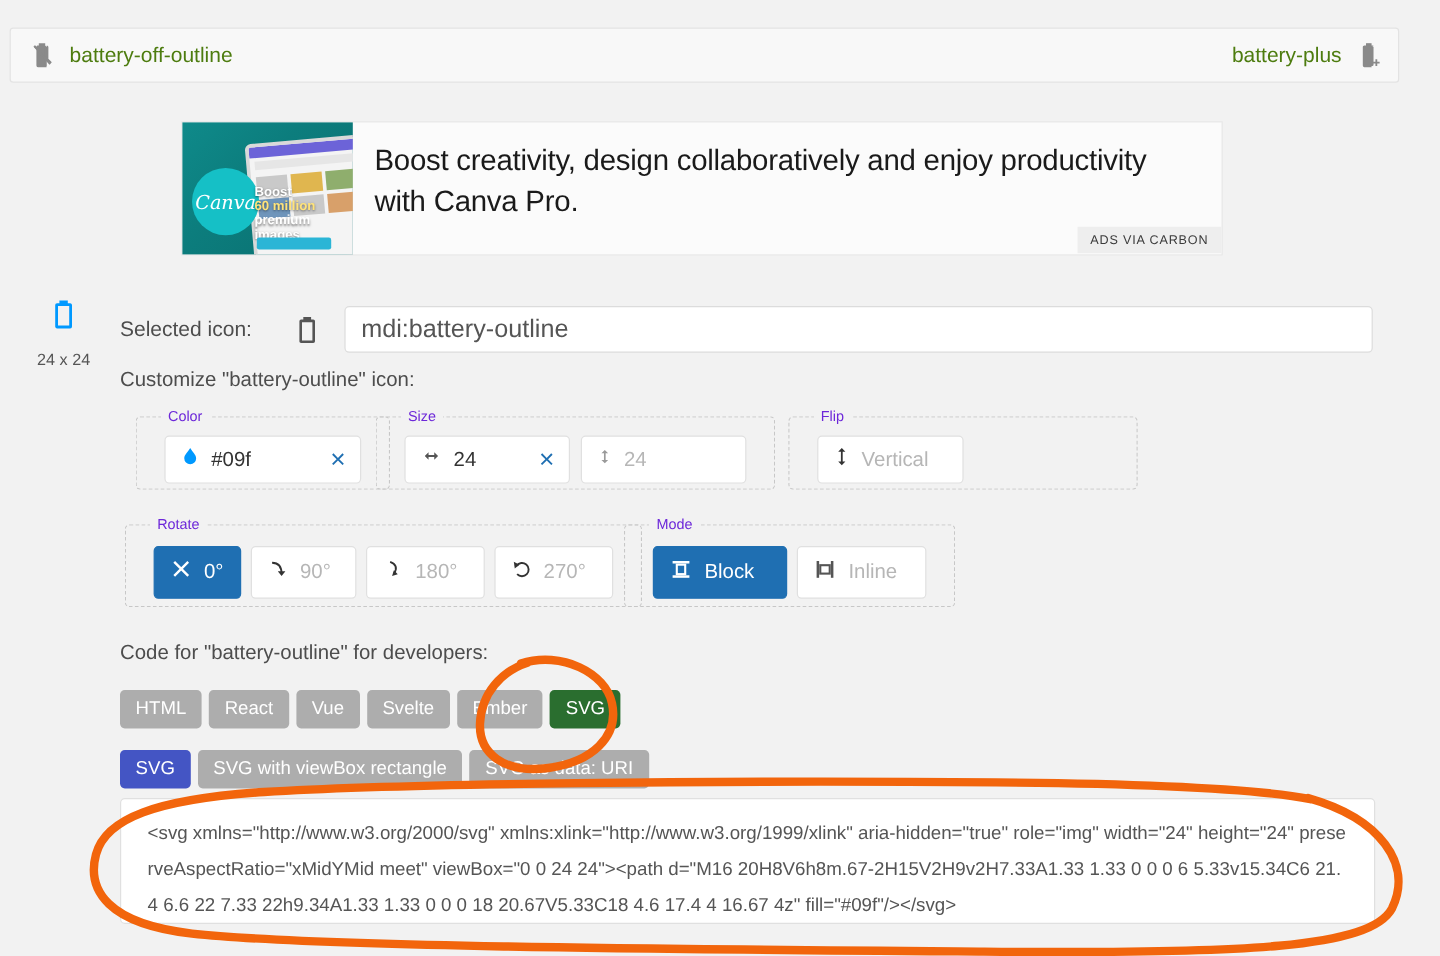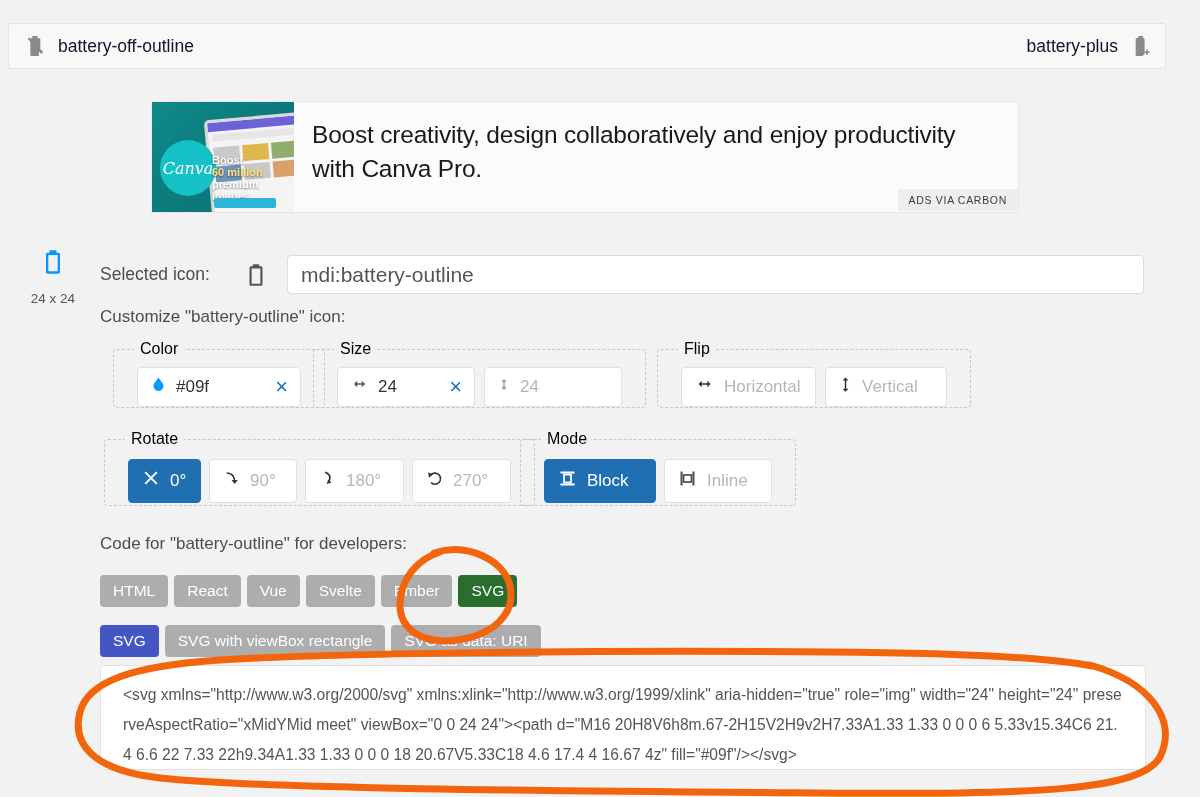--- a/index.html
+++ b/index.html
@@ -31,21 +31,21 @@
     justify-content: space-between;
     box-sizing: border-box;
     padding: 0 12px 0 14px;
   }
   .nav-side {
     display: flex;
     align-items: center;
     gap: 11px;
   }
   .nav-link {
-    color: #0f172a;
+    color: #4d7c0f;
     font-size: 17.5px;
     text-decoration: none;
     white-space: nowrap;
   }
   .nav-icon svg { display: block; }
 
   
   .ad {
     position: absolute;
     left: 151px;
@@ -190,22 +190,22 @@
   }
 
   
   .fs {
     position: absolute;
     border: 1px dashed #c7c7c7;
     border-radius: 4px;
     box-sizing: border-box;
   }
   .fs > legend {
-    font-size: 16px;
-    color: #000000;
+    font-size: 12px;
+    color: #6d28d9;
     padding: 0 6px;
     margin-left: 8px;
     margin-top: 45px;
   }
   .fs-inner {
     display: flex;
     align-items: center;
     gap: 9px;
     padding: 3px 11px 12px 11px;
   }
@@ -394,28 +394,20 @@
           </svg>
         </span>
         <span>24</span>
       </div>
     </div>
   </fieldset>
 
   <fieldset class="fs" style="left:655px; top:340px; width:291px; height:68px;">
     <legend>Flip</legend>
     <div class="fs-inner">
-      <div class="ctl muted" style="width:135px;">
-        <span>
-          <svg width="21" height="16" viewBox="0 0 24 20">
-            <path fill="#333" d="M4.5 10l4-4v3h7V6l4 4-4 4v-3h-7v3z"></path>
-          </svg>
-        </span>
-        <span>Horizontal</span>
-      </div>
       <div class="ctl muted" style="width:122px;">
         <span>
           <svg width="15" height="21" viewBox="0 0 20 24">
             <path fill="#333" d="M10 2.5l4 4h-3v11h3l-4 4-4-4h3v-11H6z"></path>
           </svg>
         </span>
         <span>Vertical</span>
       </div>
     </div>
   </fieldset>

